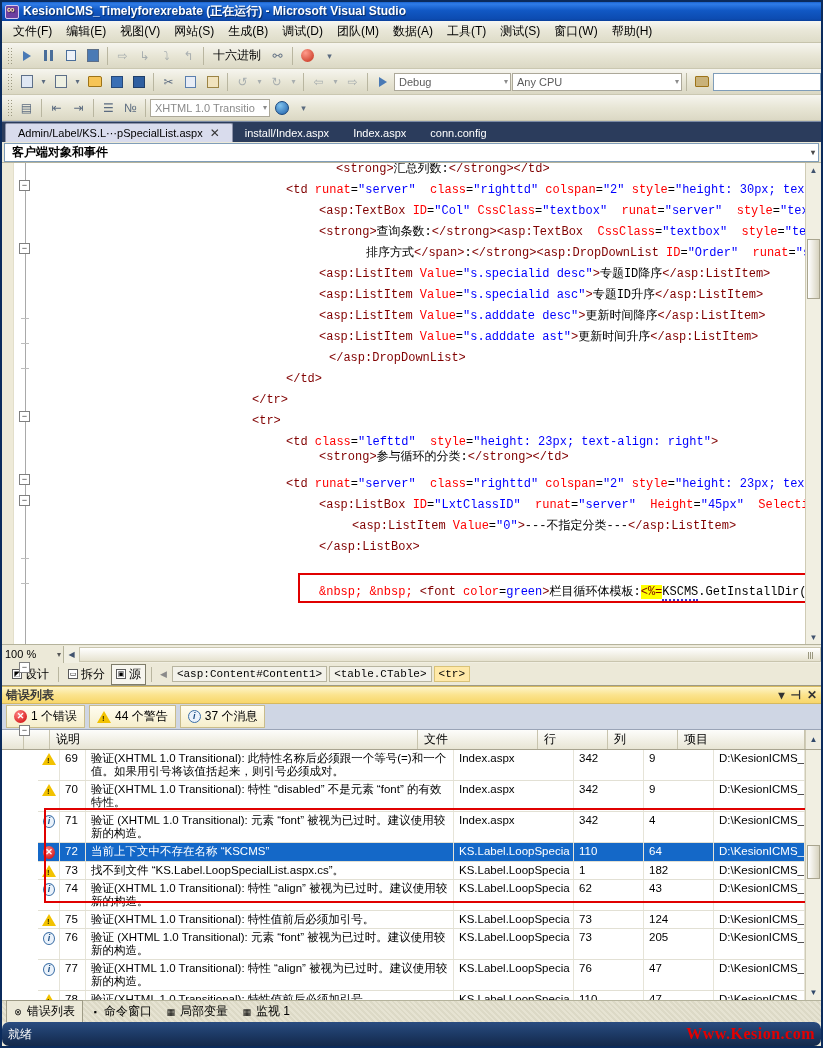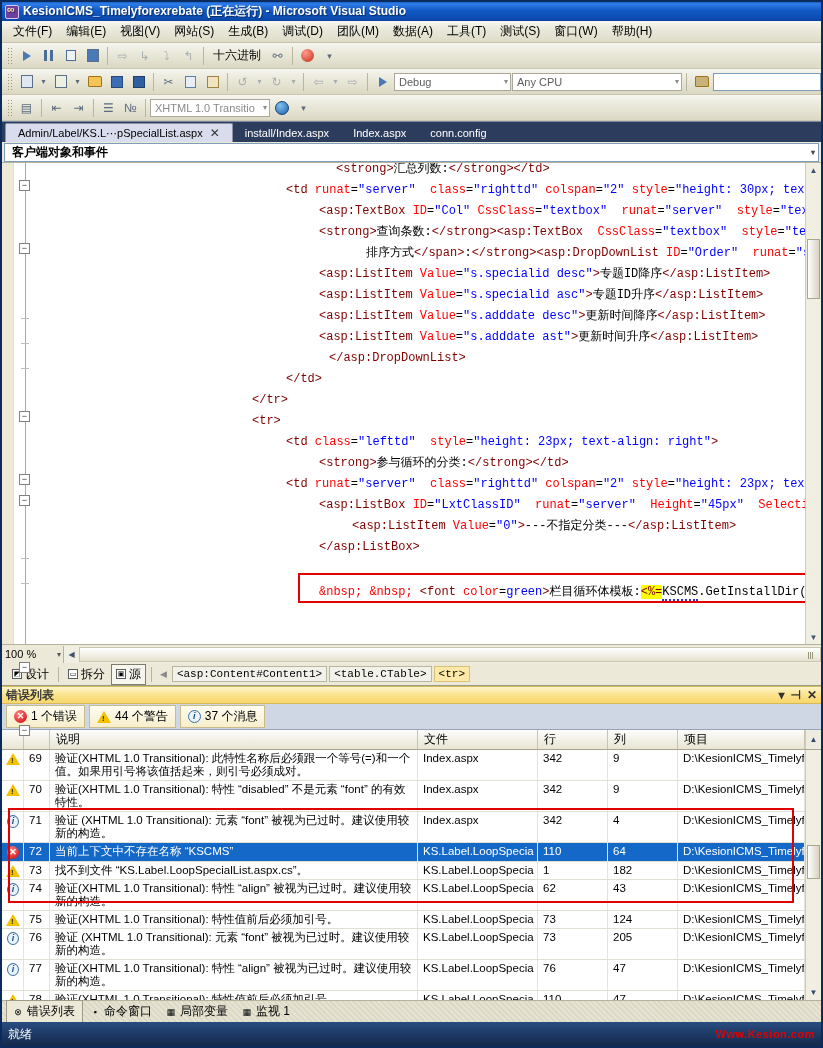--- a/index.html
+++ b/index.html
@@ -227,21 +227,21 @@
 
   .elgrid { flex:1; display:flex; flex-direction:column; min-height:0; background:#fff; }
   .gridhead {
     flex:none; height:20px; display:flex; align-items:stretch;
     background: linear-gradient(to bottom,#fdfdfb,#e8e5d4);
     border-bottom:1px solid #a8a490; font-size:12px;
   }
   .gridhead .hc {
     border-right:1px solid #c8c4ae; display:flex;align-items:center;padding-left:6px; white-space:nowrap;
   }
-  .gridbody { flex:1; overflow:hidden; position:relative; }
+  .gridbody { flex:1; overflow:hidden; position:relative;margin-left:36px; }
   .grow { display:flex; align-items:stretch; border-bottom:1px solid #e2e0d4; font-size:11.5px; }
   .grow.sel { background:#1468c8; color:#fff; }
   .gc { border-right:1px solid #e6e4d8; padding:2px 4px 2px 5px; overflow:hidden; }
   .gc.icon { display:flex;align-items:flex-start;justify-content:center;padding-top:3px; }
   .gc.num { text-align:left; }
   .gc.desc { line-height:13px; }
   .gridscroll {
     width:16px; flex:none; background:#f1efe2; border-left:1px solid #cfcbb5;
     display:flex;flex-direction:column;justify-content:space-between;align-items:center;
   }
@@ -257,23 +257,23 @@
   }
   .wtab { display:flex;align-items:center;gap:3px;font-size:12px;padding:2px 7px 2px 5px;white-space:nowrap; }
   .wtab.active { background:#ece9d8;border:1px solid #9e9b86;border-bottom:none; font-weight:normal; }
   .wtab .gl2{width:12px;height:12px;display:flex;align-items:center;justify-content:center;font-size:9px;}
 
   
   .statusbar {
     flex:none; height:24px;
     background: linear-gradient(to bottom,#2a4c80 0%,#1d3a66 50%,#14294b 100%);
     color:#fff; display:flex;align-items:center;justify-content:space-between;
-    padding:0 6px; font-size:12px;
-  }
-  .wm { color:#e40000; font-weight:bold; font-size:11px; letter-spacing:.5px; font-family:Liberation Sans, sans-serif; }
+    padding:0 6px; font-size:12px;border-radius:7px;
+  }
+  .wm { color:#e40000; font-weight:bold; font-size:16px; letter-spacing:.5px; font-family:Liberation Serif, serif; }
 </style>
 </head>
 <body>
 
 <div class="app">
 
   <div class="titlebar">
     <div class="vs-icon"></div>
     <div class="ttl">KesionICMS_Timelyforexrebate (正在运行) - Microsoft Visual Studio</div>
   </div>
@@ -439,21 +439,21 @@
         <div class="codeline" style="top: 80px; left: 330px;"><span class="k-txt">排序方式</span><span class="k-el">&lt;/span&gt;</span><span class="k-txt">:</span><span class="k-el">&lt;/strong&gt;</span><span class="k-el">&lt;asp:DropDownList </span><span class="k-attr">ID</span><span class="k-txt">=</span><span class="k-val">"Order"</span><span class="k-txt">  </span><span class="k-attr">runat</span><span class="k-txt">=</span><span class="k-val">"server"</span></div>
         <div class="codeline" style="top: 101px; left: 283px;"><span class="k-el">&lt;asp:ListItem </span><span class="k-attr">Value</span><span class="k-txt">=</span><span class="k-val">"s.specialid desc"</span><span class="k-el">&gt;</span><span class="k-txt">专题ID降序</span><span class="k-el">&lt;/asp:ListItem&gt;</span></div>
         <div class="codeline" style="top: 122px; left: 283px;"><span class="k-el">&lt;asp:ListItem </span><span class="k-attr">Value</span><span class="k-txt">=</span><span class="k-val">"s.specialid asc"</span><span class="k-el">&gt;</span><span class="k-txt">专题ID升序</span><span class="k-el">&lt;/asp:ListItem&gt;</span></div>
         <div class="codeline" style="top: 143px; left: 283px;"><span class="k-el">&lt;asp:ListItem </span><span class="k-attr">Value</span><span class="k-txt">=</span><span class="k-val">"s.adddate desc"</span><span class="k-el">&gt;</span><span class="k-txt">更新时间降序</span><span class="k-el">&lt;/asp:ListItem&gt;</span></div>
         <div class="codeline" style="top: 164px; left: 283px;"><span class="k-el">&lt;asp:ListItem </span><span class="k-attr">Value</span><span class="k-txt">=</span><span class="k-val">"s.adddate ast"</span><span class="k-el">&gt;</span><span class="k-txt">更新时间升序</span><span class="k-el">&lt;/asp:ListItem&gt;</span></div>
         <div class="codeline" style="top: 185px; left: 293px;"><span class="k-el">&lt;/asp:DropDownList&gt;</span></div>
         <div class="codeline" style="top: 206px; left: 250px;"><span class="k-el">&lt;/td&gt;</span></div>
         <div class="codeline" style="top: 227px; left: 216px;"><span class="k-el">&lt;/tr&gt;</span></div>
         <div class="codeline" style="top: 248px; left: 216px;"><span class="k-el">&lt;tr&gt;</span></div>
         <div class="codeline" style="top: 269px; left: 250px;"><span class="k-el">&lt;td </span><span class="k-attr">class</span><span class="k-txt">=</span><span class="k-val">"lefttd"</span><span class="k-txt">  </span><span class="k-attr">style</span><span class="k-txt">=</span><span class="k-val">"height: 23px; text-align: right"</span><span class="k-el">&gt;</span></div>
-        <div class="codeline" style="top: 290px; left: 283px;"><span class="k-el">&lt;strong&gt;</span><span class="k-txt">参与循环的分类:</span><span class="k-el">&lt;/strong&gt;&lt;/td&gt;</span></div>
+        <div class="codeline" style="top: 284px; left: 283px;"><span class="k-el">&lt;strong&gt;</span><span class="k-txt">参与循环的分类:</span><span class="k-el">&lt;/strong&gt;&lt;/td&gt;</span></div>
         <div class="codeline" style="top: 311px; left: 250px;"><span class="k-el">&lt;td </span><span class="k-attr">runat</span><span class="k-txt">=</span><span class="k-val">"server"</span><span class="k-txt">  </span><span class="k-attr">class</span><span class="k-txt">=</span><span class="k-val">"righttd"</span><span class="k-txt"> </span><span class="k-attr">colspan</span><span class="k-txt">=</span><span class="k-val">"2"</span><span class="k-txt"> </span><span class="k-attr">style</span><span class="k-txt">=</span><span class="k-val">"height: 23px; text-align: left"</span></div>
         <div class="codeline" style="top: 332px; left: 283px;"><span class="k-el">&lt;asp:ListBox </span><span class="k-attr">ID</span><span class="k-txt">=</span><span class="k-val">"LxtClassID"</span><span class="k-txt">  </span><span class="k-attr">runat</span><span class="k-txt">=</span><span class="k-val">"server"</span><span class="k-txt">  </span><span class="k-attr">Height</span><span class="k-txt">=</span><span class="k-val">"45px"</span><span class="k-txt">  </span><span class="k-attr">SelectionMode</span></div>
         <div class="codeline" style="top: 353px; left: 316px;"><span class="k-el">&lt;asp:ListItem </span><span class="k-attr">Value</span><span class="k-txt">=</span><span class="k-val">"0"</span><span class="k-el">&gt;</span><span class="k-txt">---不指定分类---</span><span class="k-el">&lt;/asp:ListItem&gt;</span></div>
         <div class="codeline" style="top: 374px; left: 283px;"><span class="k-el">&lt;/asp:ListBox&gt;</span></div>
         <div class="codeline" style="top: 478px; left: 250px;"></div>
         <div class="codeline" style="top: 419px; left: 283px;"><span class="k-attr">&amp;nbsp; &amp;nbsp; </span><span class="k-el">&lt;font </span><span class="k-attr">color</span><span class="k-txt">=</span><span class="k-val">green</span><span class="k-el">&gt;</span><span class="k-txt">栏目循环体模板:</span><span class="hl-y k-el">&lt;%=</span><span class="sq k-txt">KSCMS</span><span class="k-txt">.GetInstallDir() </span></div>
         <div class="redbox" style="left: 262px; top: 410px; width: 560px; height: 30px;"></div>
       </div>
     <div class="vscroll">
       <div class="ar">▲</div>

